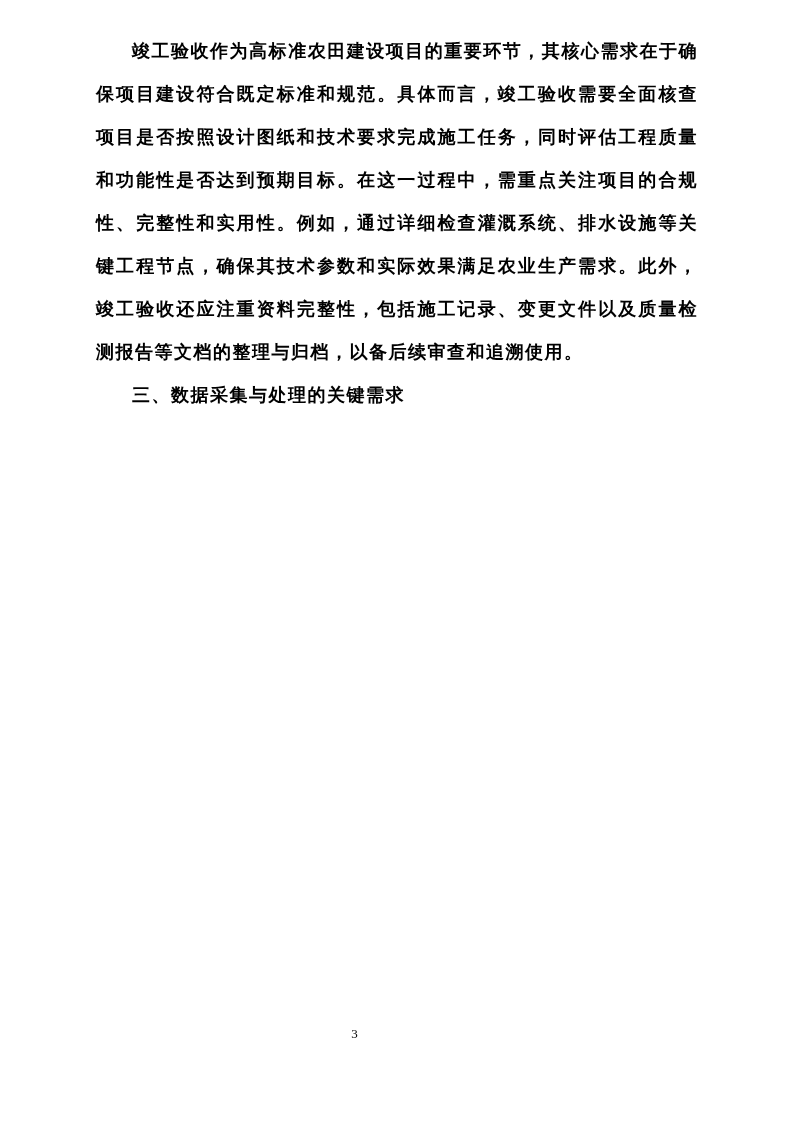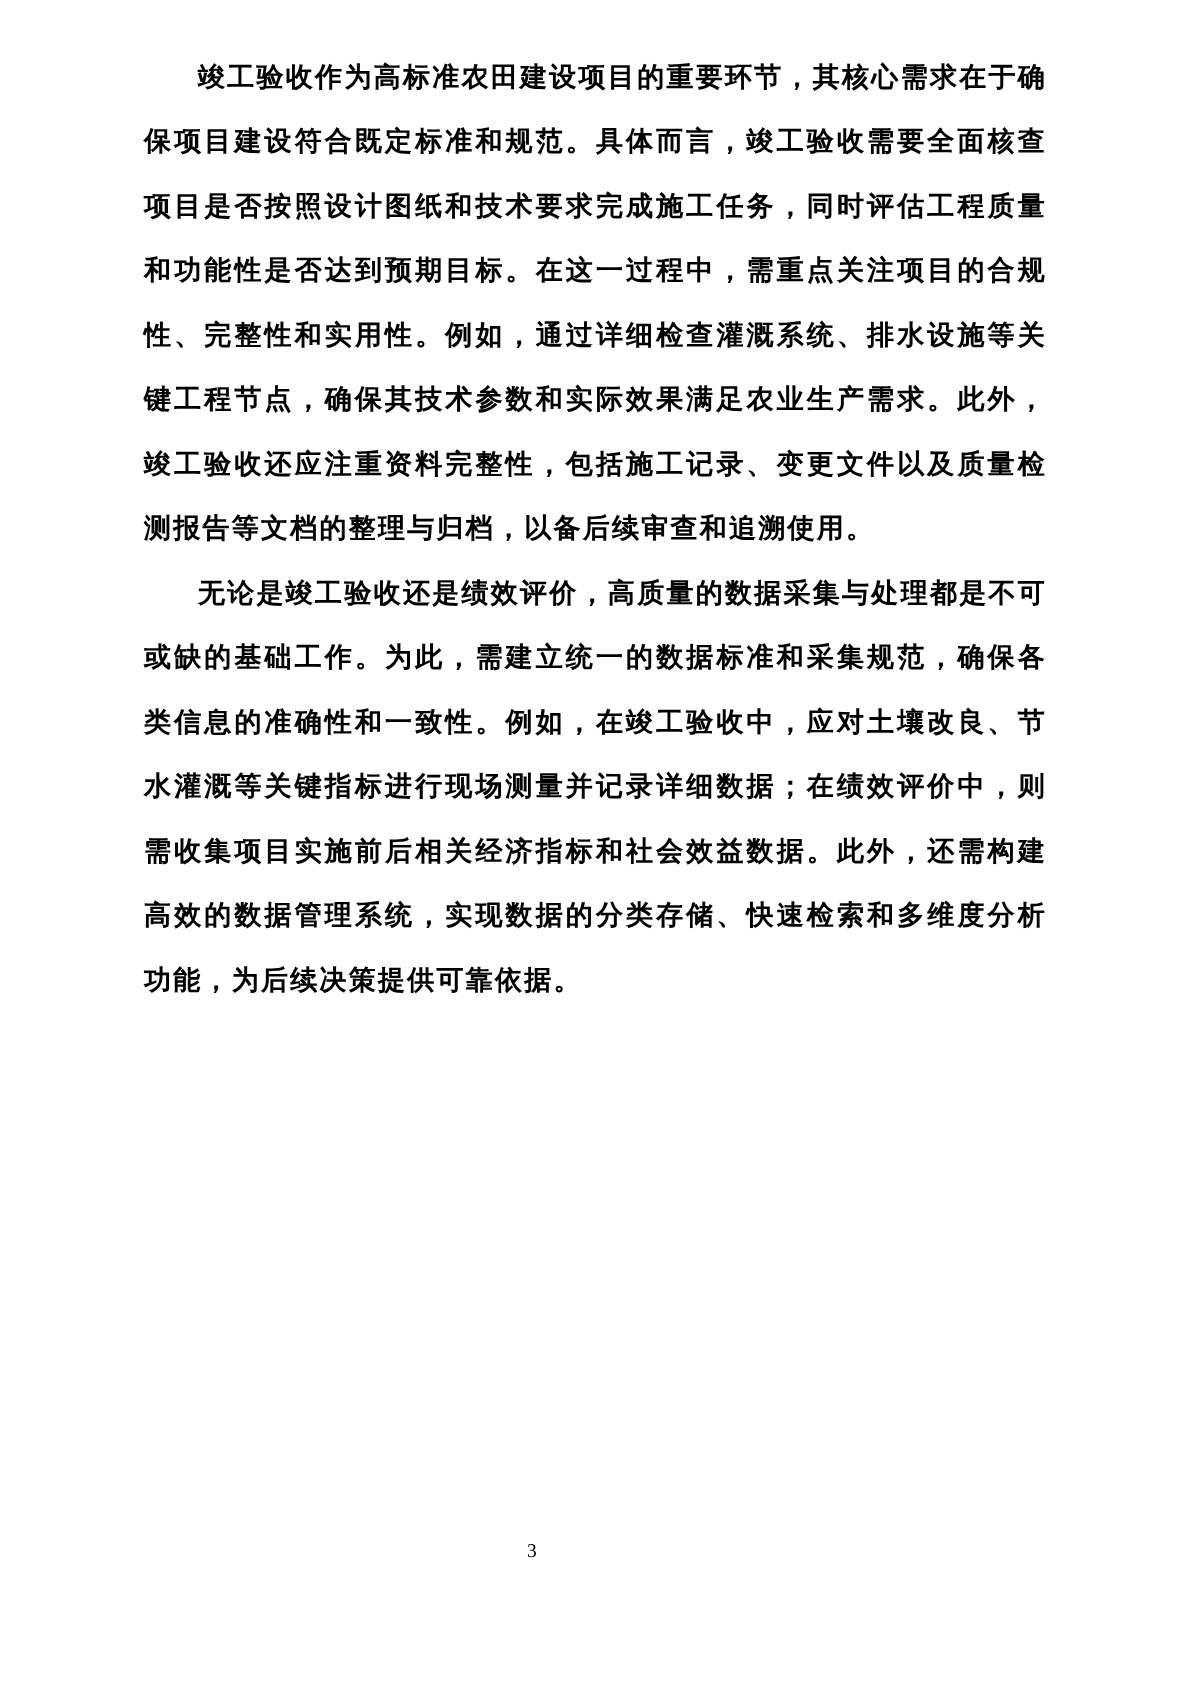--- a/index.html
+++ b/index.html
@@ -48,16 +48,16 @@
       letter-spacing: 0;
       font-family: "Liberation Serif", "DejaVu Serif", serif;
     }
   </style>
 </head>
 <body>
 
 <div class="page">
   <div class="content">
     <p class="para">竣工验收作为高标准农田建设项目的重要环节，其核心需求在于确保项目建设符合既定标准和规范。具体而言，竣工验收需要全面核查项目是否按照设计图纸和技术要求完成施工任务，同时评估工程质量和功能性是否达到预期目标。在这一过程中，需重点关注项目的合规性、完整性和实用性。例如，通过详细检查灌溉系统、排水设施等关键工程节点，确保其技术参数和实际效果满足农业生产需求。此外，竣工验收还应注重资料完整性，包括施工记录、变更文件以及质量检测报告等文档的整理与归档，以备后续审查和追溯使用。</p>
-    <p class="para">无论是竣工验收还是绩效评价，高质量的数据采集与处理都是不可或缺的基础工作。为此，需建立统一的数据标准和采集规范，确保各类信息的准确性和一致性。例如，在竣工验收中，应对土壤改良、节水灌溉等关键指标进行现场测量并记录详细数据；在绩效评价中，则需收集项目实施前后相关经济指标和社会效益数据。此外，还需构建高效的数据管理系统，实现数据的分类存储、快速检索和多维度分析功能，为后续决策提供可靠依据。</p>
+    <p class="heading">三、数据采集与处理的关键需求</p>
   </div>
   <div class="page-number">3</div>
 </div>
 
 </body></html>

